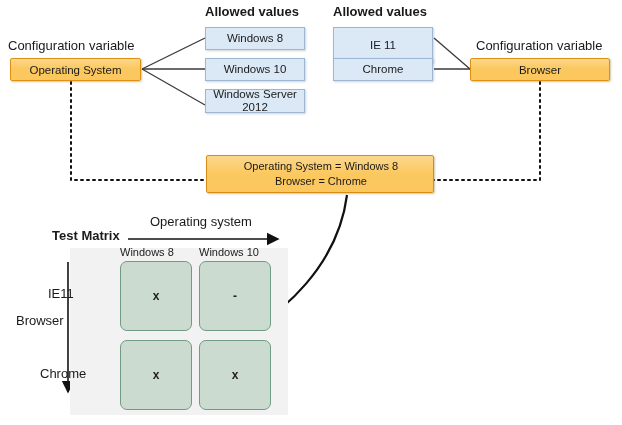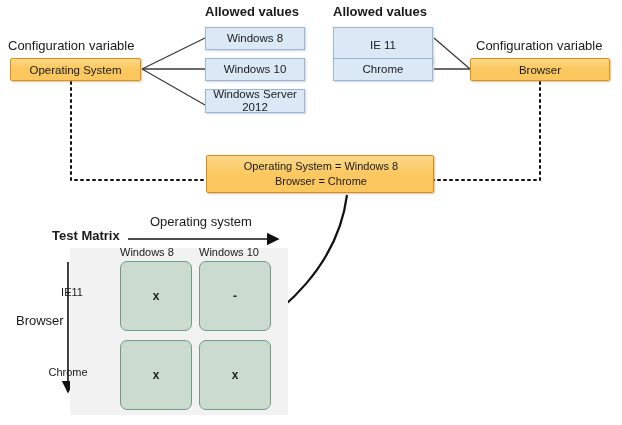--- a/index.html
+++ b/index.html
@@ -73,21 +73,21 @@
     width:72px;height:70px;
     background:#cbdbd0;
     border:1px solid #6f9c84;
     border-radius:7px;
     box-sizing:border-box;
     display:flex;align-items:center;justify-content:center;
     font-size:12px;font-weight:bold;color:#222;
   }
 
   .matrix-colhdr{position:absolute;font-size:11px;color:#1a1a1a;white-space:nowrap;}
-  .matrix-rowhdr{position:absolute;font-size:11px;color:#1a1a1a;white-space:nowrap;text-align:center;}
+  .matrix-rowhdr{position:absolute;font-size:13px;color:#1a1a1a;white-space:nowrap;text-align:left;}
 </style>
 </head>
 <body>
 
 <div id="stage">
 
   <svg class="layer" viewBox="0 0 622 425">
     <defs>
       <marker id="arrow-right" markerWidth="9" markerHeight="9" refX="7" refY="4.5" orient="auto">
         <path d="M0,0.6 L8,4.5 L0,8.4 z" fill="#111"></path>

